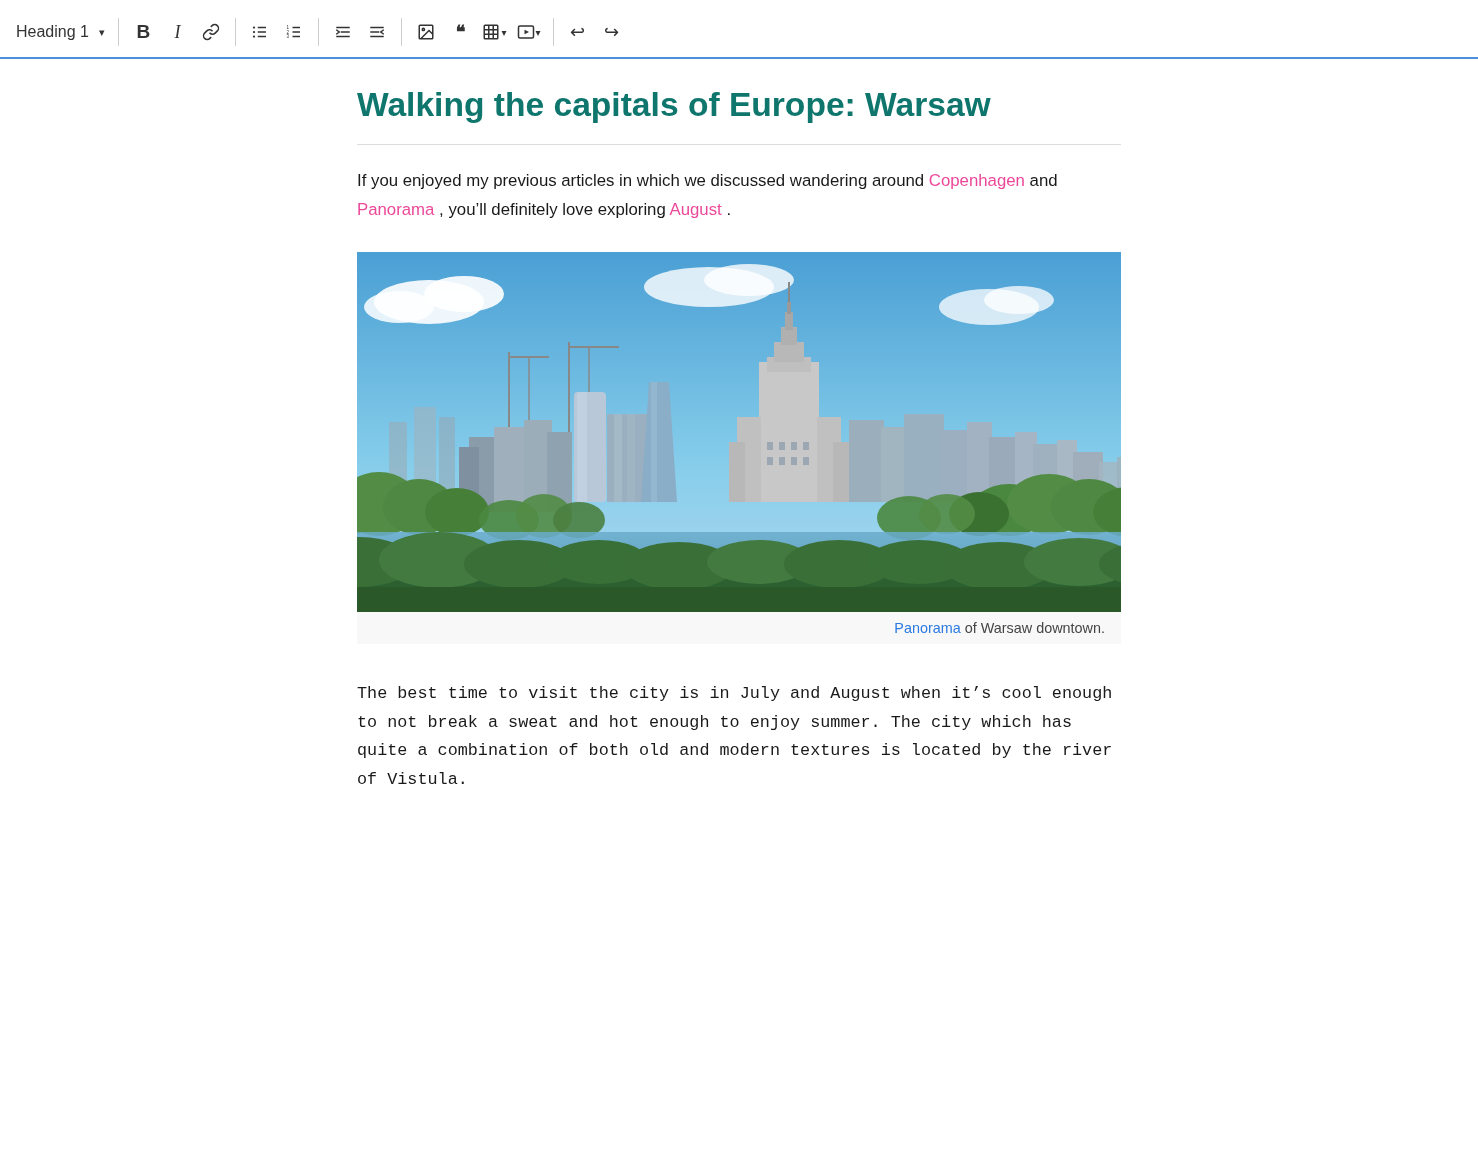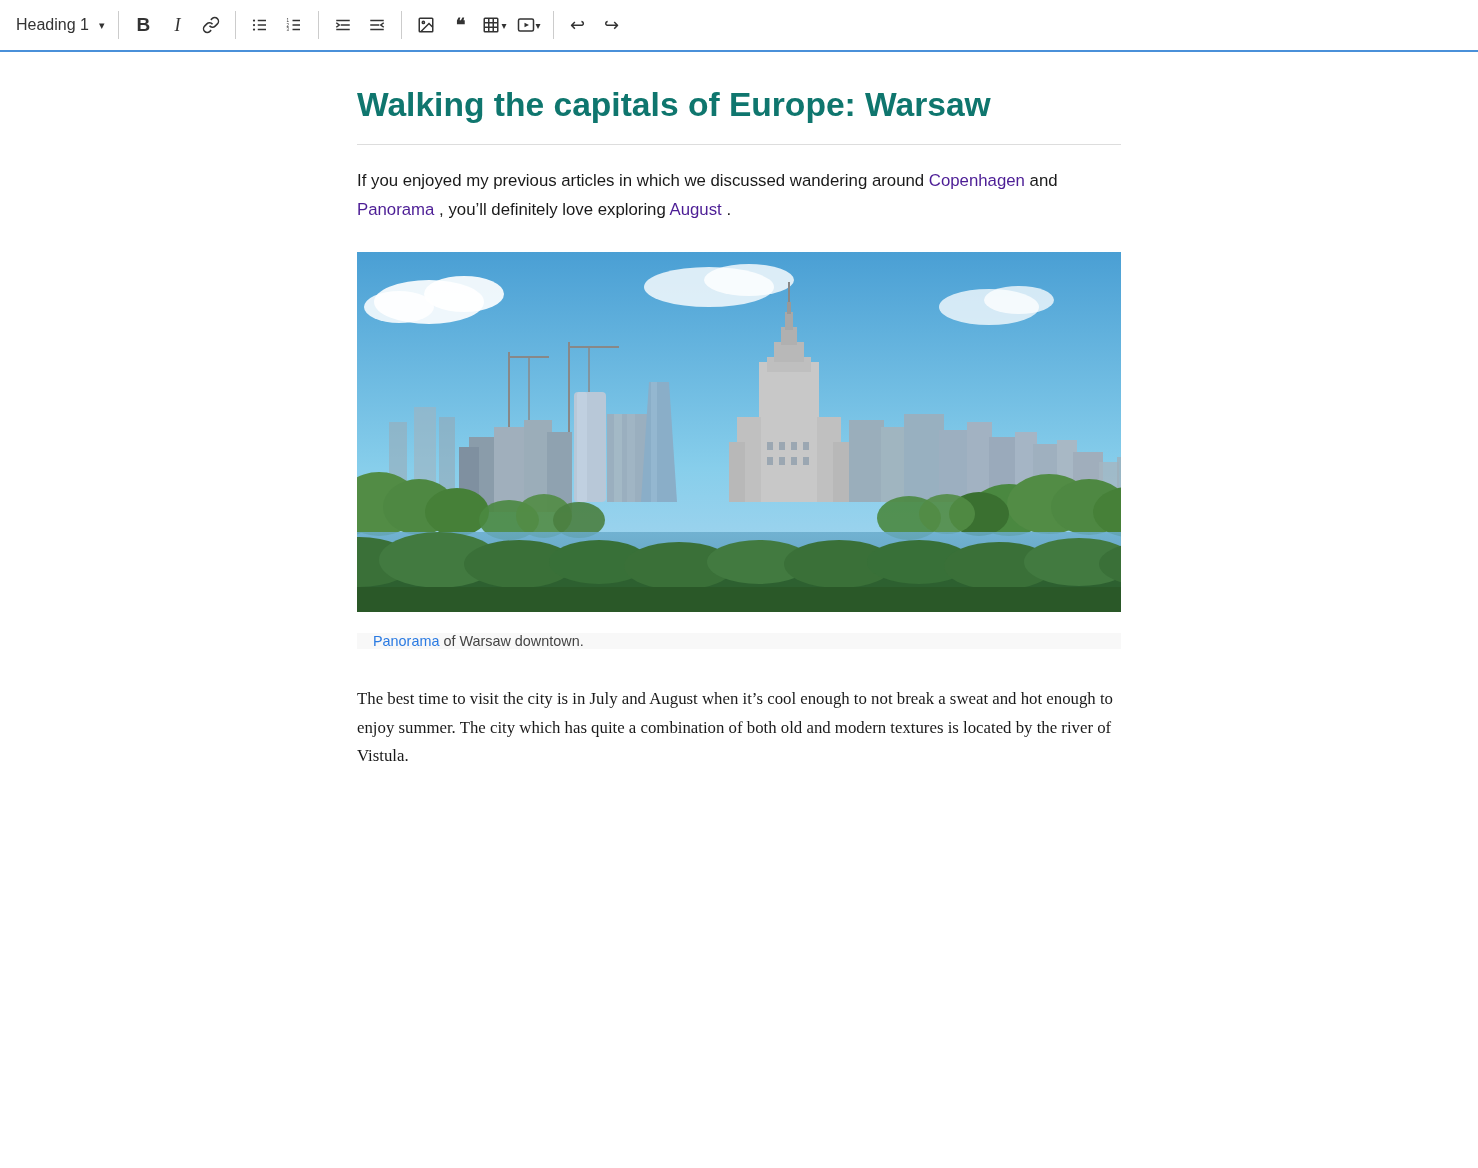--- a/index.html
+++ b/index.html
@@ -12,21 +12,21 @@
 
     
     #toolbar {
       display: flex;
       align-items: center;
       gap: 2px;
       padding: 6px 10px;
       border-bottom: 2px solid #4a90d9;
       background: #fff;
       position: sticky;
-      top: 0;
+      top: 7px;
       z-index: 100;
       min-height: 52px;
     }
 
     .toolbar-divider {
       width: 1px;
       height: 28px;
       background: #ccc;
       margin: 0 6px;
     }
@@ -94,58 +94,57 @@
 
     .intro-paragraph {
       font-size: 1.05em;
       line-height: 1.7;
       margin-bottom: 28px;
       font-family: Arial, Helvetica, sans-serif;
       color: #1a1a1a;
     }
 
     .intro-paragraph a, .caption a {
-      color: #4c1d95;
+      color: #ec4899;
       text-decoration: none;
     }
 
     
     .image-block {
       margin: 0 auto 36px;
       max-width: 860px;
     }
 
     
     .caption-bar {
       background: #f8f8f8;
-      padding: 0 16px;
+      padding: 8px 16px;
       font-size: 0.9em;
       font-family: Arial, Helvetica, sans-serif;
       color: #444;
-      text-align: left;
-      margin-top: 21px;
+      text-align: right;
     }
     .caption-bar a {
       color: #2a7ae2;
       text-decoration: none;
     }
 
     
     h2.section-heading {
       font-size: 1.65em;
       font-weight: 700;
       font-family: Arial, Helvetica, sans-serif;
       margin: 36px 0 16px;
       color: #1a1a1a;
     }
 
     .body-paragraph {
       font-size: 1.05em;
       line-height: 1.7;
-      font-family: Liberation Serif, serif;
+      font-family: Liberation Mono, monospace;
       color: #1a1a1a;
     }
 
     
     .warsaw-image {
       width: 100%;
       height: 360px;
       overflow: hidden;
     }
   </style>

